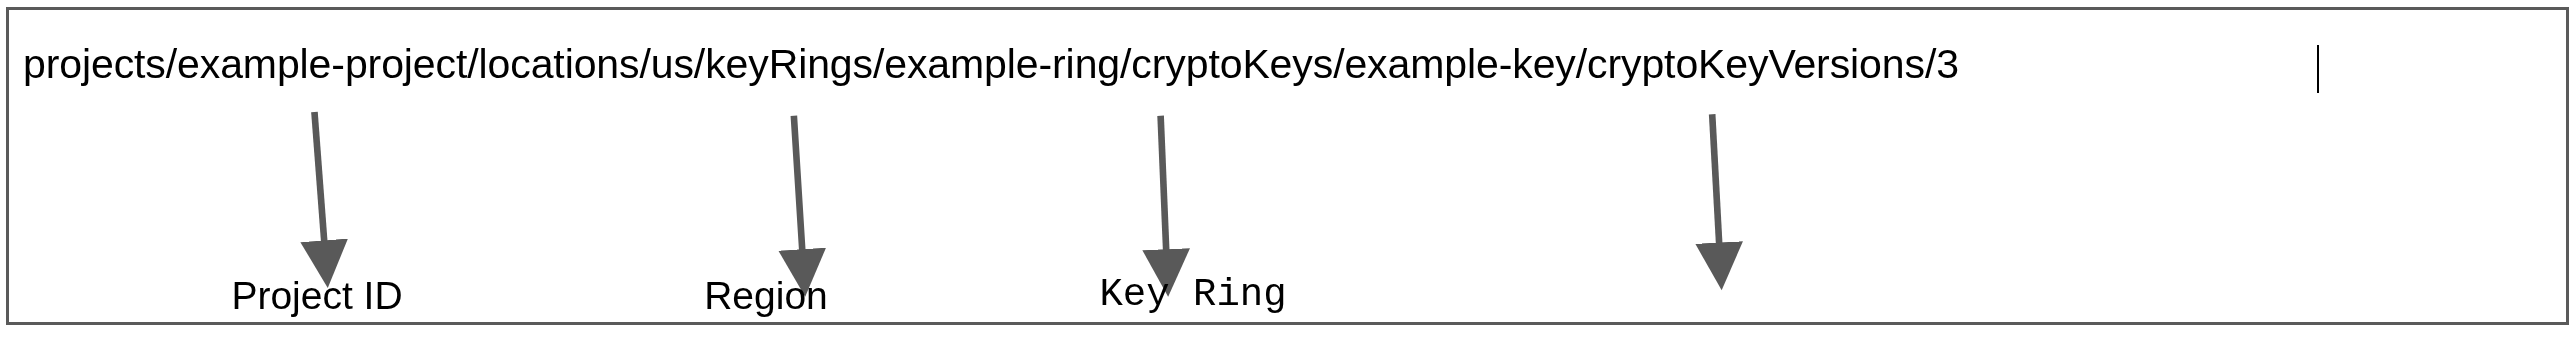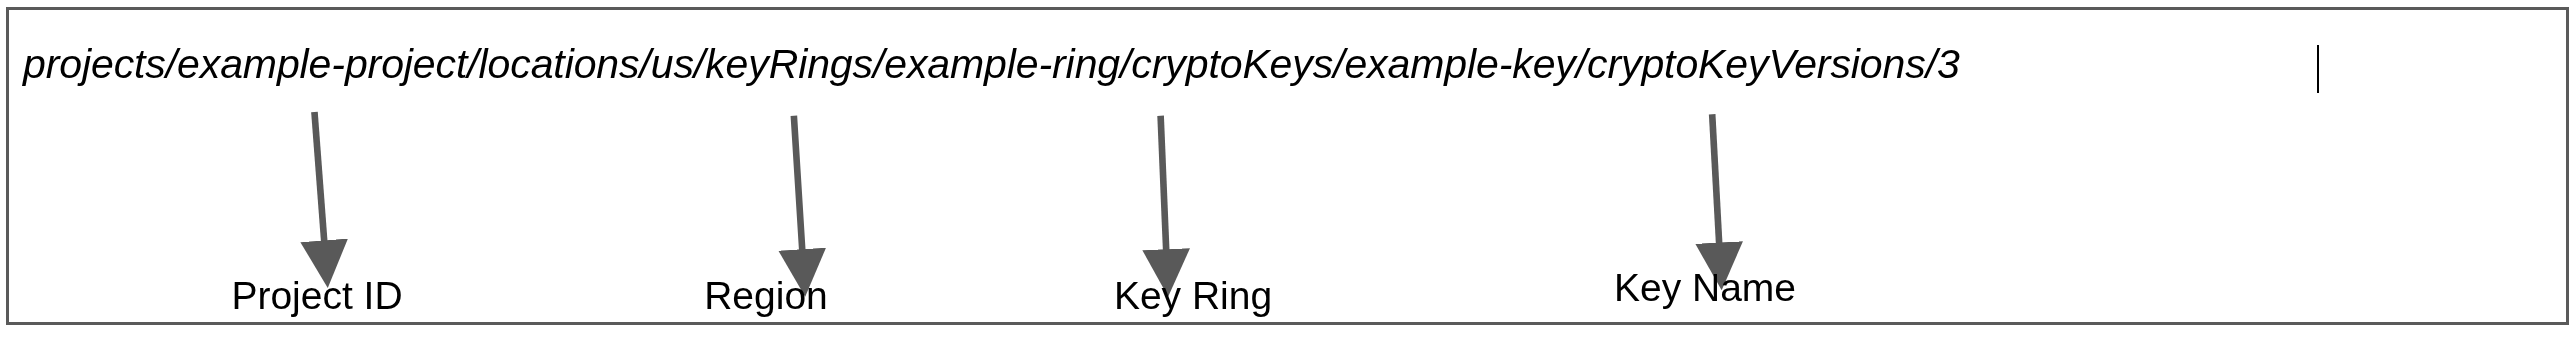--- a/index.html
+++ b/index.html
@@ -36,21 +36,20 @@
   .path-text {
     position: absolute;
     left: 23px;
     top: 41px;
     font-size: 41px;
     line-height: 47px;
     letter-spacing: -0.1px;
     color: #000000;
     white-space: pre;
     font-family: "Liberation Sans", sans-serif;
-    font-style: italic;
   }
 
   
   .caret {
     position: absolute;
     left: 2317px;
     top: 45px;
     width: 2.2px;
     height: 48px;
     background: #000000;
@@ -101,18 +100,17 @@
 
     <line x1="1576" y1="157" x2="1584" y2="349" stroke="#595959" stroke-width="9" marker-end="url(#arrowhead)"></line>
 
     <line x1="2325" y1="155" x2="2335" y2="340" stroke="#595959" stroke-width="9" marker-end="url(#arrowhead)"></line>
   </svg>
 
   <div class="callout-label" style="left:317px; top:281px;">Project ID</div>
 
   <div class="callout-label" style="left:766px; top:281px;">Region</div>
 
-  <div class="callout-label" style="left:1193px; top:281px;">Key Ring</div>
+  <div class="callout-label" style="left:1193px; top:281px;font-family:Liberation Mono, monospace;">Key Ring</div>
 
-  <div class="callout-label" style="left:1705px; top:273px;">Key Name</div>
 
 </div>
 
 
 </body></html>

